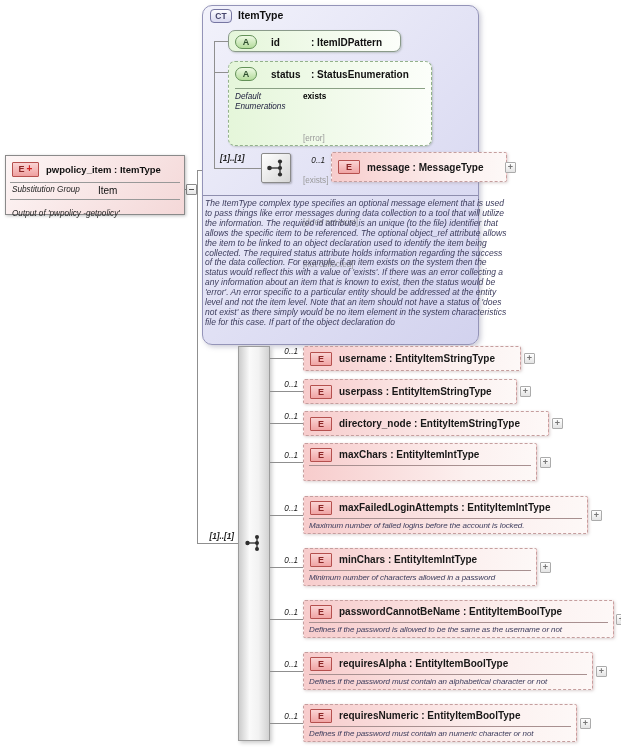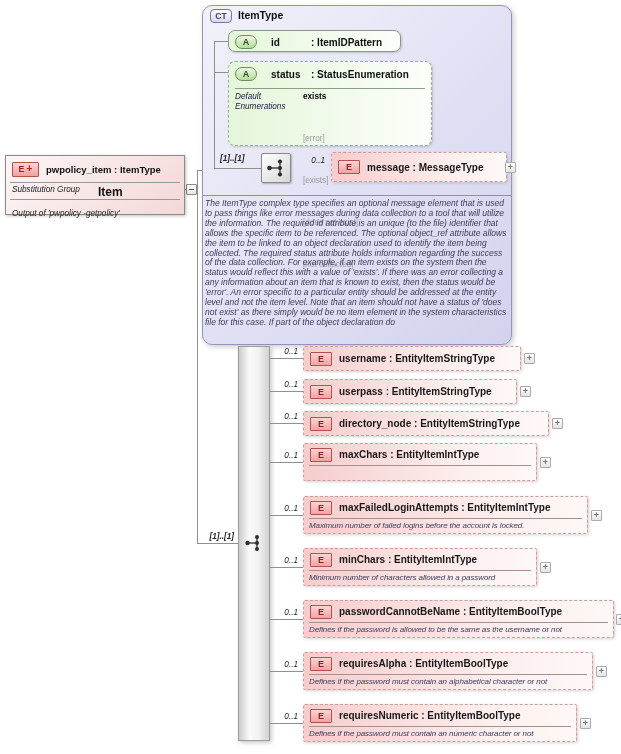--- a/index.html
+++ b/index.html
@@ -45,21 +45,21 @@
     color:#8b2626;font-size:9px;
   }
   .badge-eplus{
     width:27px;height:15px;border-radius:1px;gap:2px;
     border:1px solid #b5504e;background:linear-gradient(to bottom,#fad4d4,#efa0a0);
     color:#8b2626;font-size:9px;
   }
   .badge-eplus .plus-glyph{color:#cc2222;font-size:10px;font-weight:bold;line-height:10px;}
   
   .ct-box{
-    position:absolute;left:202px;top:5px;width:310px;height:340px;box-sizing:border-box;
+    position:absolute;left:202px;top:5px;width:277px;height:340px;box-sizing:border-box;
     border:1px solid #9494b8;border-radius:10px;
     background:linear-gradient(135deg,#f2f2fb 0%,#e0e0f4 55%,#d2d2ee 100%);
     box-shadow:2px 2px 5px rgba(110,110,140,.35);
   }
   .ct-title{position:absolute;left:35px;top:3px;font-size:10.5px;font-weight:bold;color:#111;}
   
   .attr-box{
     position:absolute;left:25px;box-sizing:border-box;border-radius:7px;
     background:linear-gradient(to right,#e5f6da,#fcfefa);
     box-shadow:1px 1px 2px rgba(90,110,90,.3);
@@ -113,21 +113,21 @@
   .root-box{
     position:absolute;left:5px;top:155px;width:180px;height:60px;box-sizing:border-box;
     border:1px solid #8a8a8a;background:linear-gradient(130deg,#fdf5f5,#f4d8d8);
     box-shadow:1px 1px 3px rgba(0,0,0,.25);
   }
   .root-title-row{display:flex;align-items:center;height:26px;padding-left:6px;}
   .root-title{font-size:9.5px;font-weight:bold;margin-left:7px;white-space:nowrap;color:#111;}
   .root-sep{position:absolute;left:4px;right:4px;height:1px;background:#999;}
   .root-row{position:relative;height:24px;}
   .root-label{position:absolute;left:6px;top:3px;font-size:8.2px;font-style:italic;color:#222;white-space:nowrap;}
-  .root-value{position:absolute;left:92px;top:3px;font-size:12px;font-weight:bold;color:#111;white-space:nowrap;}
+  .root-value{position:absolute;left:92px;top:3px;font-size:10px;font-weight:normal;color:#111;white-space:nowrap;}
   
   .seq-bar{
     position:absolute;left:238px;top:346px;width:32px;height:395px;box-sizing:border-box;
     border:1px solid #9c9c9c;
     background:linear-gradient(to right,#cccccc 0%,#fafafa 35%,#f2f2f2 65%,#d2d2d2 100%);
     box-shadow:2px 2px 4px rgba(0,0,0,.2);
   }
   .seq-glyph{position:absolute;}
 </style>
 </head>

